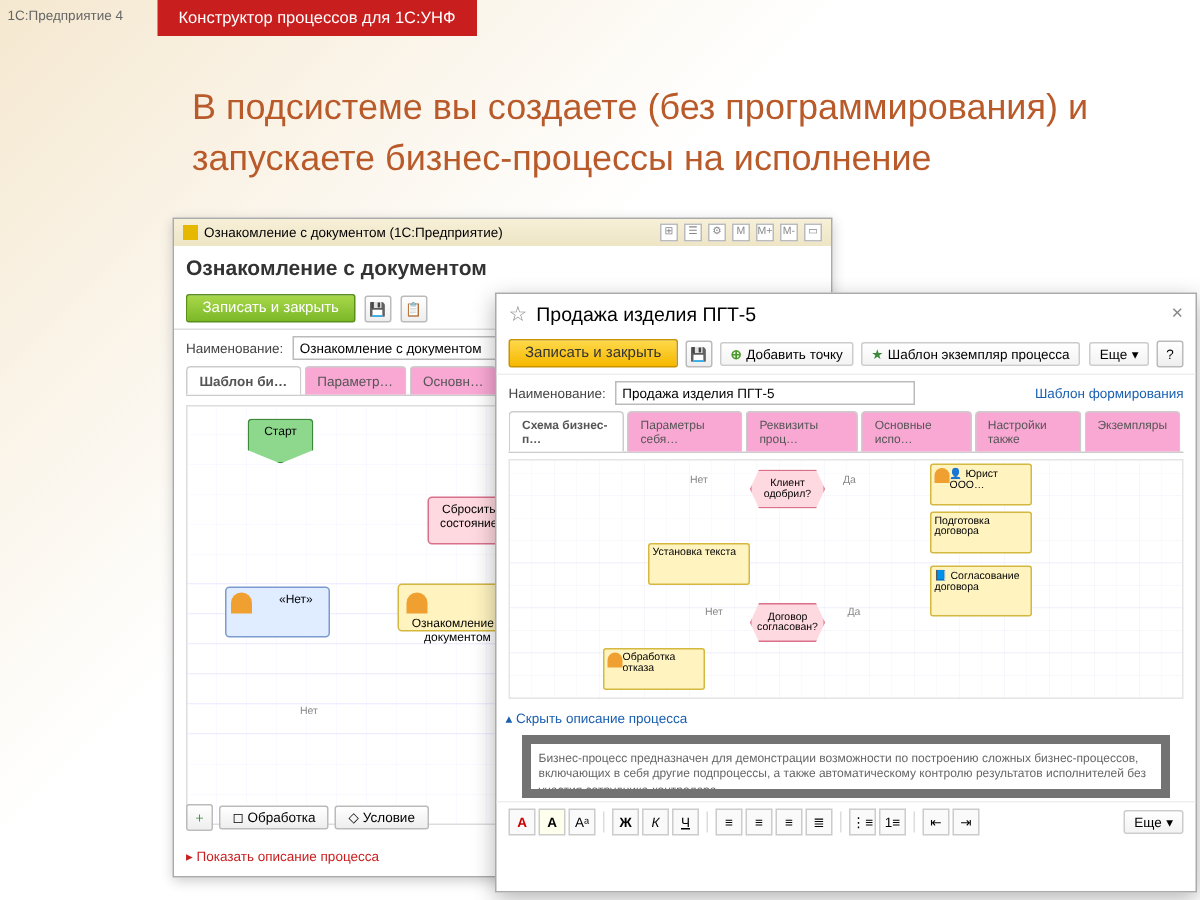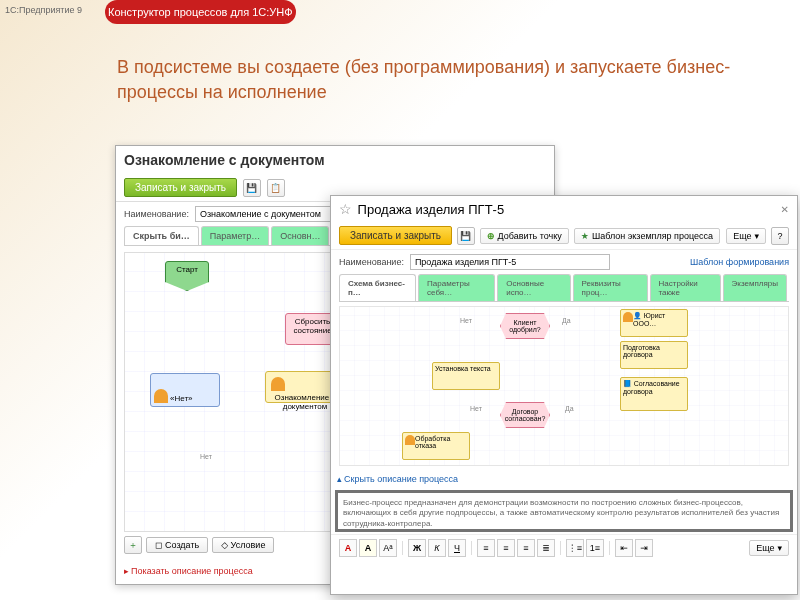--- a/index.html
+++ b/index.html
@@ -1,100 +1,113 @@
 <!DOCTYPE html>
 <html><head>
 <meta charset="utf-8">
 <style>
   * { box-sizing: border-box; margin: 0; padding: 0; }
   body { font-family: Arial, sans-serif; width: 800px; height: 600px; overflow: hidden; background: linear-gradient(135deg, #f5e8d0 0%, #fff 40%); position: relative; }
   .top-bar { position: absolute; top: 5px; left: 5px; font-size: 9px; color: #666; }
-  .red-banner { position: absolute; top: 0; left: 105px; background: #c91e1e; color: #fff; padding: 6px 3px; font-size: 11px; border-radius: 12px; }
-  .headline { position: absolute; top: 55px; left: 117px; right: 50px; color: #b85a2a; font-size: 18px; line-height: 1.4; }
+  .red-banner { position: absolute; top: 0; left: 105px; background: #c91e1e; color: #fff; padding: 6px 14px; font-size: 11px; }
+  .headline { position: absolute; top: 55px; left: 128px; right: 50px; color: #b85a2a; font-size: 24px; line-height: 1.4; }
   .win1 { position: absolute; top: 145px; left: 115px; width: 440px; height: 440px; background: #fff; border: 1px solid #aaa; box-shadow: 0 2px 8px rgba(0,0,0,0.2); }
   .win1-title { background: linear-gradient(#f7f0d8,#eee5c5); font-size: 9px; padding: 3px 6px; display: flex; align-items: center; gap: 4px; }
   .win1-title .icon-sq { width: 10px; height: 10px; background: #e6b800; }
   .win1-title .tools { margin-left: auto; display: flex; gap: 4px; }
   .win1-title .tools span { width: 12px; height: 12px; border: 1px solid #bbb; background: #fff; font-size: 7px; text-align: center; line-height: 10px; color: #888; }
   .win1-h1 { font-size: 14px; color: #333; padding: 6px 8px; font-weight: bold; }
   .toolbar { display: flex; align-items: center; gap: 6px; padding: 4px 8px; border-bottom: 1px solid #ddd; }
   .btn-green { background: linear-gradient(#a8d84a,#7bb828); color: #fff; font-size: 10px; padding: 3px 10px; border: 1px solid #5a8f1a; border-radius: 2px; cursor: pointer; }
   .btn-yellow { background: linear-gradient(#ffd94a,#f5b800); color: #333; font-size: 10px; padding: 3px 10px; border: 1px solid #c89400; border-radius: 2px; cursor: pointer; }
   .btn-icon { width: 18px; height: 18px; border: 1px solid #bbb; background: linear-gradient(#fff,#eee); border-radius: 2px; display: inline-flex; align-items: center; justify-content: center; font-size: 9px; cursor: pointer; }
   .field-row { display: flex; align-items: center; padding: 4px 8px; font-size: 9px; color: #444; }
   .field-row input { flex: 1; margin-left: 6px; border: 1px solid #bbb; font-size: 9px; padding: 2px 4px; }
   .tabs { display: flex; border-bottom: 1px solid #ccc; margin: 0 8px; font-size: 9px; }
-  .tabs .tab { padding: 4px 8px; border: 1px solid #ccc; border-bottom: none; background: #86efac; margin-right: 2px; cursor: pointer; border-radius: 3px 3px 0 0; color: #555; }
+  .tabs .tab { padding: 4px 8px; border: 1px solid #ccc; border-bottom: none; background: #f9a8d4; margin-right: 2px; cursor: pointer; border-radius: 3px 3px 0 0; color: #555; }
   .tabs .tab.active { background: #fff; font-weight: bold; }
   .canvas1 { margin: 6px 8px; height: 280px; background: repeating-linear-gradient(0deg,#fff,#fff 19px,#eef 20px), repeating-linear-gradient(90deg,#fff,#fff 19px,#eef 20px); background-blend-mode: multiply; position: relative; border: 1px solid #ddd; }
   .node { position: absolute; font-size: 8px; text-align: center; padding: 3px; border-radius: 3px; }
   .node-start { background: #8ed88e; border: 1px solid #3a8a3a; clip-path: polygon(0 0,100% 0,100% 70%,50% 100%,0 70%); width: 44px; height: 30px; }
   .node-pink { background: #ffd9e0; border: 1px solid #d9708a; width: 55px; height: 32px; }
-  .node-blue { background: #e0ecff; border: 1px solid #7a9ad0; width: 70px; height: 34px; display: flex; align-items: flex-end; gap: 2px; }
+  .node-blue { background: #e0ecff; border: 1px solid #7a9ad0; width: 70px; height: 34px; display: flex; align-items: flex-start; gap: 18px; }
   .node-yellow { background: #fff4c0; border: 1px solid #d4b840; width: 80px; height: 32px; }
   .person-icon { width: 14px; height: 14px; background: #f0a030; border-radius: 50% 50% 0 0; display: inline-block; }
   .win1-bottom { position: absolute; bottom: 30px; left: 8px; right: 8px; display: flex; gap: 4px; align-items: center; font-size: 9px; }
   .btn-box { border: 1px solid #bbb; background: linear-gradient(#fff,#eee); padding: 2px 8px; border-radius: 2px; cursor: pointer; }
   .win1-link { position: absolute; bottom: 8px; left: 8px; font-size: 9px; color: #c91e1e; cursor: pointer; text-align: right; }
 
   .win2 { position: absolute; top: 195px; left: 330px; width: 468px; height: 400px; background: #fff; border: 1px solid #aaa; box-shadow: 0 4px 14px rgba(0,0,0,0.3); }
   .win2-title { display: flex; align-items: center; gap: 6px; padding: 5px 8px; font-size: 13px; }
   .star { color: #888; font-size: 14px; }
   .close-x { margin-left: auto; font-size: 10px; color: #888; cursor: pointer; }
   .toolbar2 { display: flex; align-items: center; gap: 5px; padding: 4px 8px; border-bottom: 1px solid #eee; }
   .toolbar2 .more { margin-left: auto; }
   .btn-plain { border: 1px solid #ccc; background: linear-gradient(#fff,#f3f3f3); font-size: 9px; padding: 2px 6px; border-radius: 2px; cursor: pointer; display: inline-flex; align-items: center; gap: 3px; }
   .green-plus { color: #4a9a2a; font-weight: bold; }
   .link-blue { color: #1a5fb0; font-size: 9px; cursor: pointer; }
   .canvas2 { margin: 4px 8px; height: 160px; background: repeating-linear-gradient(0deg,#fff,#fff 14px,#f3f3fb 15px), repeating-linear-gradient(90deg,#fff,#fff 14px,#f3f3fb 15px); background-blend-mode: multiply; position: relative; border: 1px solid #e5e5e5; }
   .diamond { position: absolute; width: 50px; height: 26px; background: #ffd9e0; border: 1px solid #d9708a; font-size: 7px; display: flex; align-items: center; justify-content: center; text-align: center; clip-path: polygon(12% 0,88% 0,100% 50%,88% 100%,12% 100%,0 50%); }
   .task-box { position: absolute; background: #fff4c0; border: 1px solid #d4b840; font-size: 7px; padding: 2px; width: 68px; height: 28px; border-radius: 2px; }
   .collapse-link { font-size: 9px; color: #1a5fb0; padding: 4px 6px; cursor: pointer; }
-  .desc-box { margin: 2px 4px; border: 3px solid #737373; font-size: 8px; color: #666; padding: 5px; height: 42px; overflow: hidden; line-height: 1.3; }
+  .desc-box { margin: 2px 17px; border: 6px solid #737373; font-size: 8px; color: #666; padding: 5px; height: 42px; overflow: hidden; line-height: 1.3; }
   .rte { display: flex; gap: 2px; padding: 4px 8px; border-top: 1px solid #eee; align-items: center; }
   .rte .rbtn { width: 18px; height: 18px; border: 1px solid #ccc; background: #fafafa; font-size: 9px; display: flex; align-items: center; justify-content: center; cursor: pointer; }
   .sep { width: 1px; height: 14px; background: #ddd; margin: 0 3px; }
   .lbl { font-size: 7px; color: #888; position: absolute; }
 </style>
 </head>
 <body>
 
-<div class="top-bar">1С:Предприятие 9</div>
+<div class="top-bar">1С:Предприятие 4</div>
 <div class="red-banner">Конструктор процессов для 1С:УНФ</div>
 <div class="headline">В подсистеме вы создаете (без программирования) и запускаете бизнес-процессы на исполнение</div>
 
 <div class="win1">
+  <div class="win1-title">
+    <span class="icon-sq"></span>
+    <span>Ознакомление с документом (1С:Предприятие)</span>
+    <div class="tools">
+      <span>⊞</span>
+      <span>☰</span>
+      <span>⚙</span>
+      <span>M</span>
+      <span>M+</span>
+      <span>M-</span>
+      <span>▭</span>
+    </div>
+  </div>
   <div class="win1-h1">Ознакомление с документом</div>
   <div class="toolbar">
     <button class="btn-green">Записать и закрыть</button>
     <span class="btn-icon">💾</span>
     <span class="btn-icon">📋</span>
   </div>
   <div class="field-row">
     <span>Наименование:</span>
     <input value="Ознакомление с документом" style="">
   </div>
   <div class="tabs">
-    <div class="tab active">Скрыть би…</div>
+    <div class="tab active">Шаблон би…</div>
     <div class="tab">Параметр…</div>
     <div class="tab">Основн…</div>
   </div>
   <div class="canvas1">
     <div class="node node-start" style="top:8px;left:40px">Старт</div>
     <div class="node node-pink" style="top:60px;left:160px">Сбросить состояние</div>
     <div class="node node-blue" style="top:120px;left:25px">
         <span class="person-icon"></span>
         <span>«Нет»</span>
       </div>
     <div class="node node-yellow" style="top:118px;left:140px"><span class="person-icon" style="float:left;margin:2px"></span><span>Ознакомление с документом</span></div>
     <div class="lbl" style="top:200px;left:75px">Нет</div>
   </div>
   <div class="win1-bottom">
     <span class="btn-icon" style="color:#3a8a3a">＋</span>
-    <span class="btn-box">◻ <span>Создать</span></span>
+    <span class="btn-box">◻ <span>Обработка</span></span>
     <span class="btn-box">◇ <span>Условие</span></span>
   </div>
   <div class="win1-link">▸ <span>Показать описание процесса</span></div>
 </div>
 
 <div class="win2">
   <div class="win2-title">
     <span class="star">☆</span>
     <span>Продажа изделия ПГТ-5</span>
     <span class="close-x">✕</span>
@@ -114,22 +127,22 @@
     <span class="btn-icon">?</span>
   </div>
   <div class="field-row">
     <span>Наименование:</span>
     <input style="flex: 0 0 200px;" value="Продажа изделия ПГТ-5">
     <span class="link-blue" style="margin-left:auto">Шаблон формирования</span>
   </div>
   <div class="tabs" style="font-size:8px">
     <div class="tab active">Схема бизнес-п…</div>
     <div class="tab">Параметры себя…</div>
+    <div class="tab">Реквизиты проц…</div>
     <div class="tab">Основные испо…</div>
-    <div class="tab">Реквизиты проц…</div>
     <div class="tab">Настройки также</div>
     <div class="tab">Экземпляры</div>
   </div>
   <div class="canvas2">
     <div class="diamond" style="top:6px;left:160px">Клиент одобрил?</div>
     <div class="lbl" style="top:10px;left:120px">Нет</div>
     <div class="lbl" style="top:10px;left:222px">Да</div>
     <div class="task-box" style="top:2px;left:280px"><span class="person-icon" style="width:10px;height:10px;float:left"></span>👤 <span>Юрист ООО…</span></div>
     <div class="task-box" style="top:34px;left:280px">Подготовка договора</div>
     <div class="task-box" style="top:55px;left:92px">Установка текста</div>

